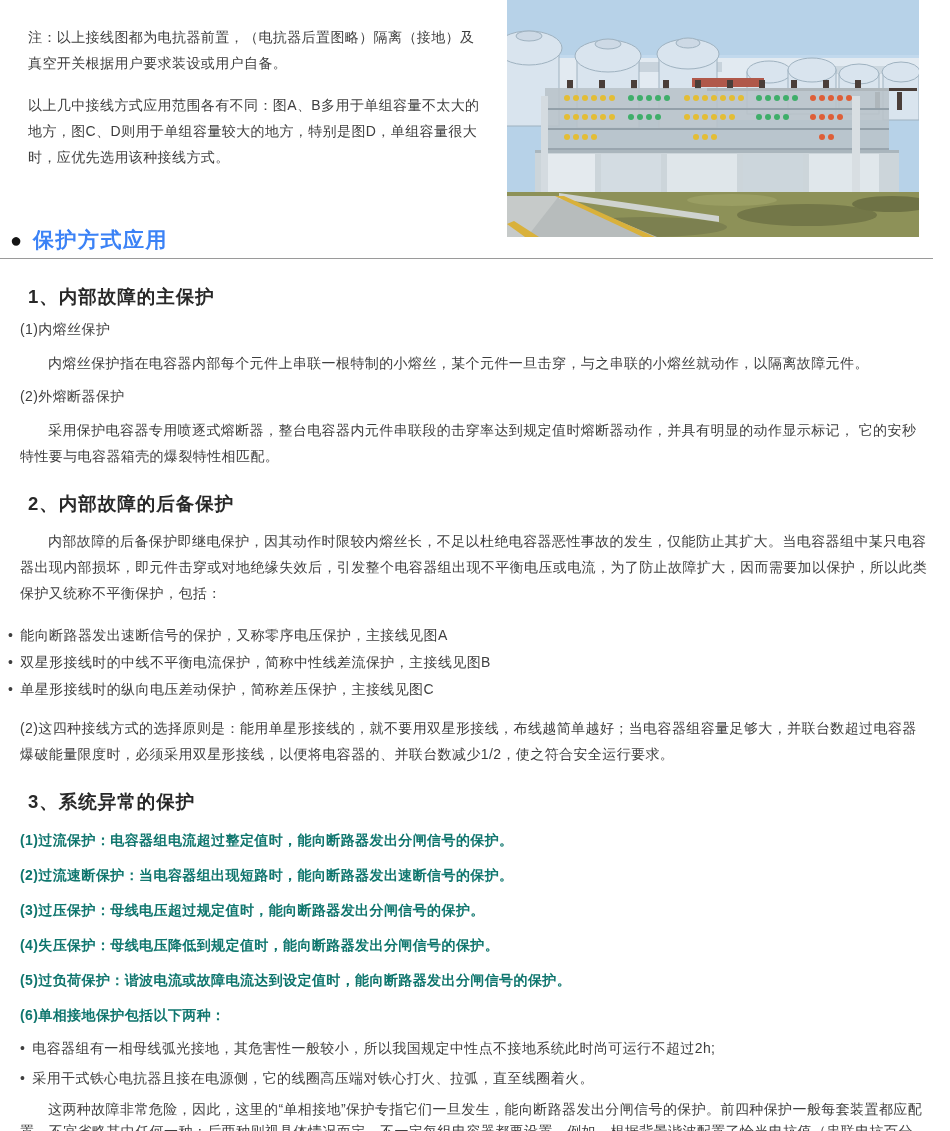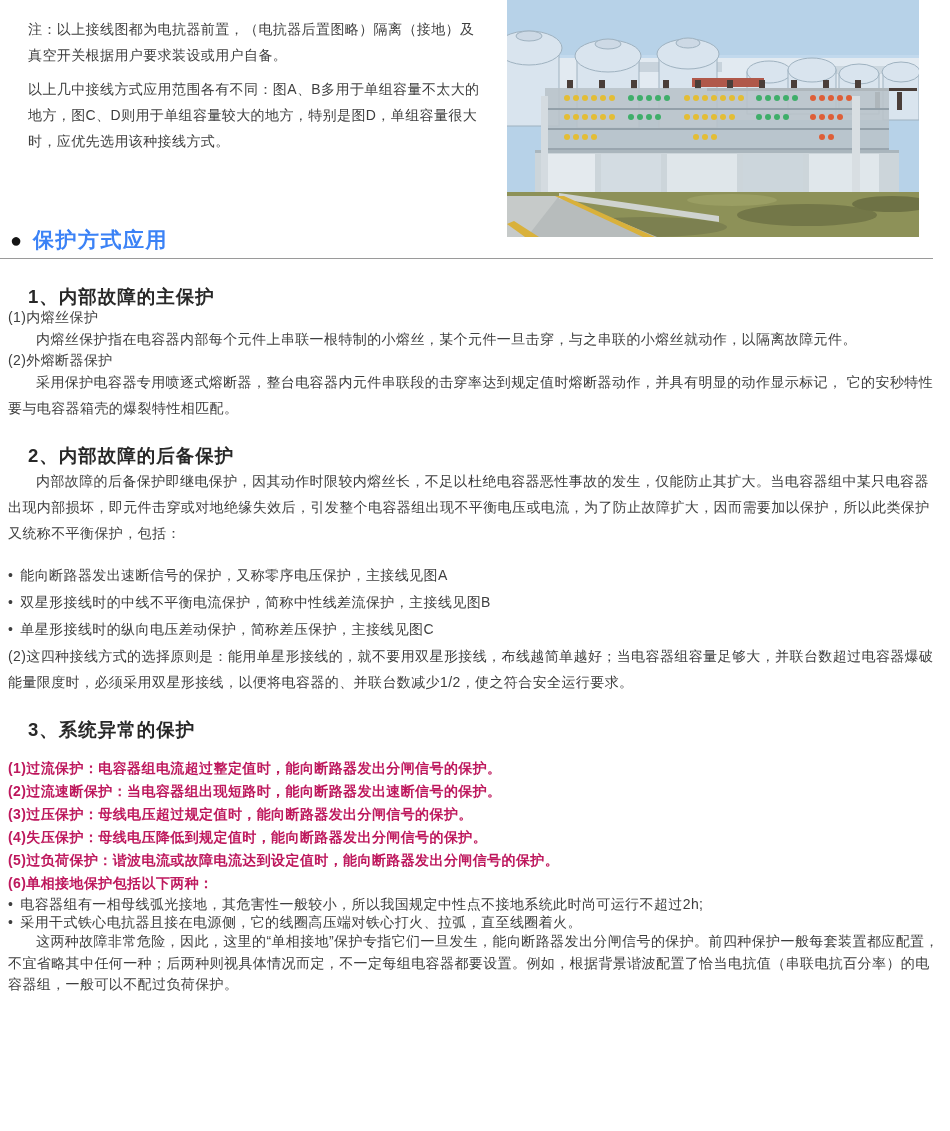--- a/index.html
+++ b/index.html
@@ -3,38 +3,38 @@
 <meta charset="utf-8">
 <style>
   html,body{margin:0;padding:0;}
   body{
     width:950px;height:1131px;background:#ffffff;
     font-family:"Liberation Sans","DejaVu Sans",sans-serif;
     color:#3e3e3e;-webkit-font-smoothing:antialiased;
   }
   .top{position:relative;width:950px;height:262px;}
   .note-col{position:absolute;left:28px;top:8px;width:452px;font-size:14px;line-height:26px;letter-spacing:0.4px;}
-  .note-col p{margin:8px 0 8px 0;}
+  .note-col p{margin:16px 0 8px 0;}
   .photo{position:absolute;left:507px;top:0;width:412px;height:237px;overflow:hidden;background:#bcd6ea;}
   .section-header{position:absolute;left:10px;top:226px;display:flex;align-items:center;gap:11px;}
   .section-dot{font-size:20px;line-height:1;color:#141414;}
   .section-title{font-size:21px;font-weight:bold;color:#3b82f6;letter-spacing:1.5px;}
   .rule{position:absolute;left:0;top:258px;width:933px;height:1px;background:#9a9a9a;}
 
   .content{padding:0 10px 0 8px;font-size:14px;letter-spacing:0.4px;}
-  .content p{margin:0;}
+  .content p{margin:12px;}
   h2{font-size:18.5px;font-weight:bold;color:#282828;margin:22px 0 0 20px;letter-spacing:1px;}
   .label{margin-top:19px;line-height:17px;}
   .para{margin-top:14px;line-height:26px;}
   .indent{text-indent:2em;}
   .bullets{list-style:none;margin:16px 0 0 0;padding:0;}
   .bullets li{line-height:27px;}
   .b{margin-right:7px;}
   .boldlist{margin-top:15px;}
-  .boldlist p{font-weight:bold;line-height:23px;color:#be185d;}
+  .boldlist p{font-weight:bold;line-height:23px;color:#0f766e;}
   .bullet-line{margin-top:17px;line-height:18px;}
   .closing{margin-top:11px;line-height:21.5px;}
 </style>
 </head>
 <body>
 
 <div class="top">
 
   <div class="note-col">
     <p>注：以上接线图都为电抗器前置，（电抗器后置图略）隔离（接地）及真空开关根据用户要求装设或用户自备。</p>

